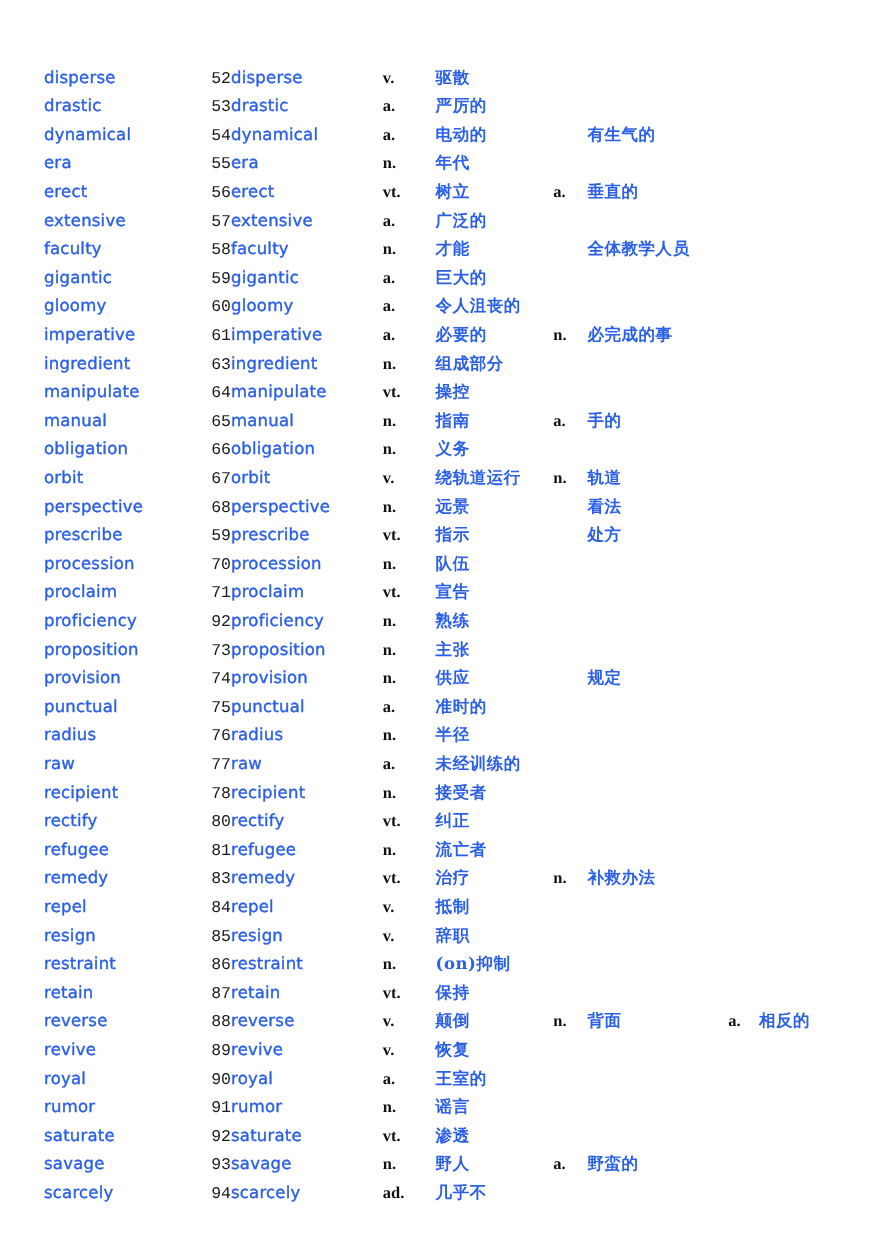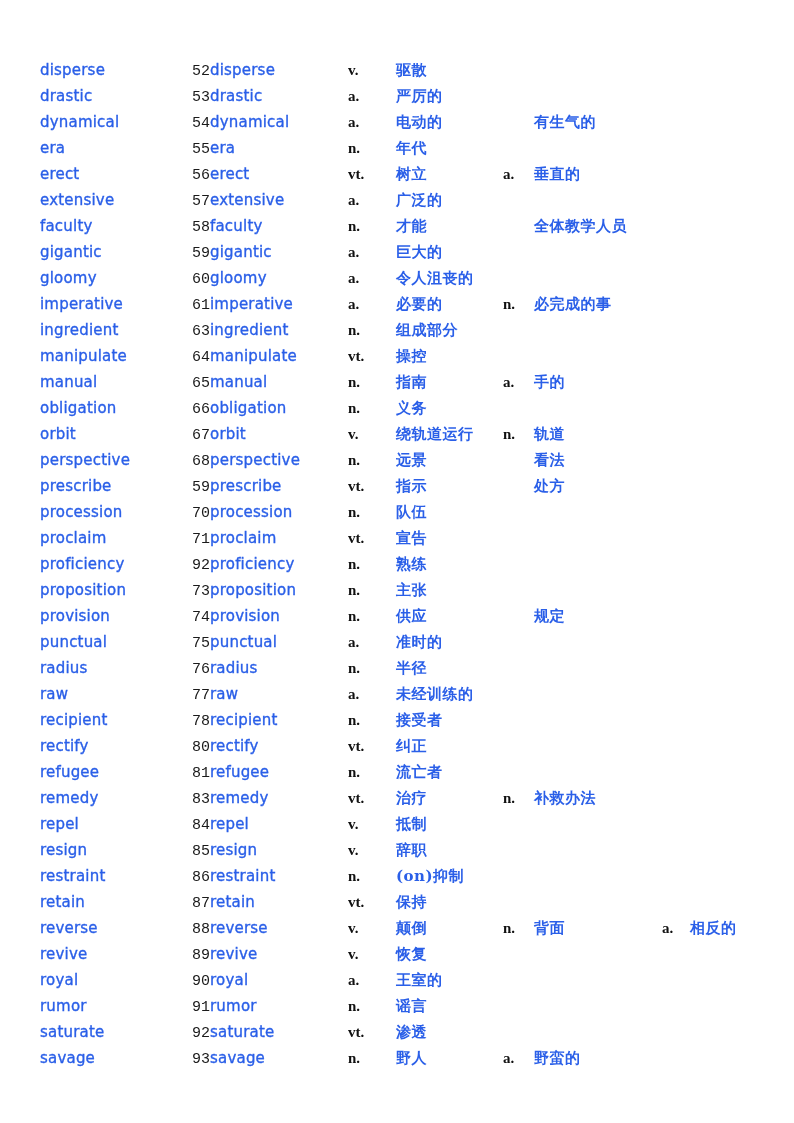--- a/index.html
+++ b/index.html
@@ -532,15 +532,26 @@
           <td class="word">savage</td>
           <td class="index">93</td>
           <td class="word">savage</td>
           <td class="pos">n.</td>
           <td class="cn">野人</td>
           <td class="pos">a.</td>
           <td class="cn">野蛮的</td>
           <td class="pos"></td>
           <td class="cn"></td>
         </tr>
+        <tr>
+          <td class="word">scarcely</td>
+          <td class="index">94</td>
+          <td class="word">scarcely</td>
+          <td class="pos">ad.</td>
+          <td class="cn">几乎不</td>
+          <td class="pos"></td>
+          <td class="cn"></td>
+          <td class="pos"></td>
+          <td class="cn"></td>
+        </tr>
       </tbody>
   </table>
 </div>
 
 </body></html>

